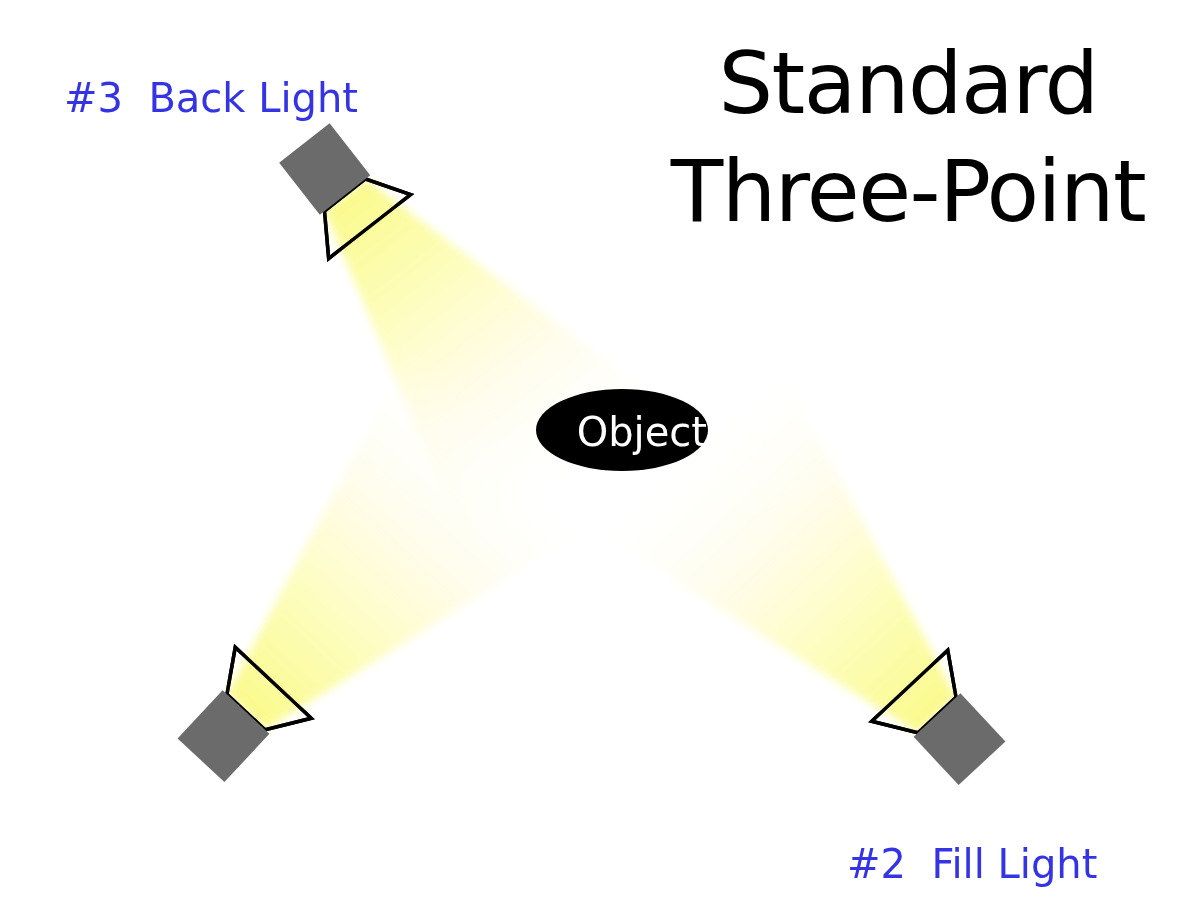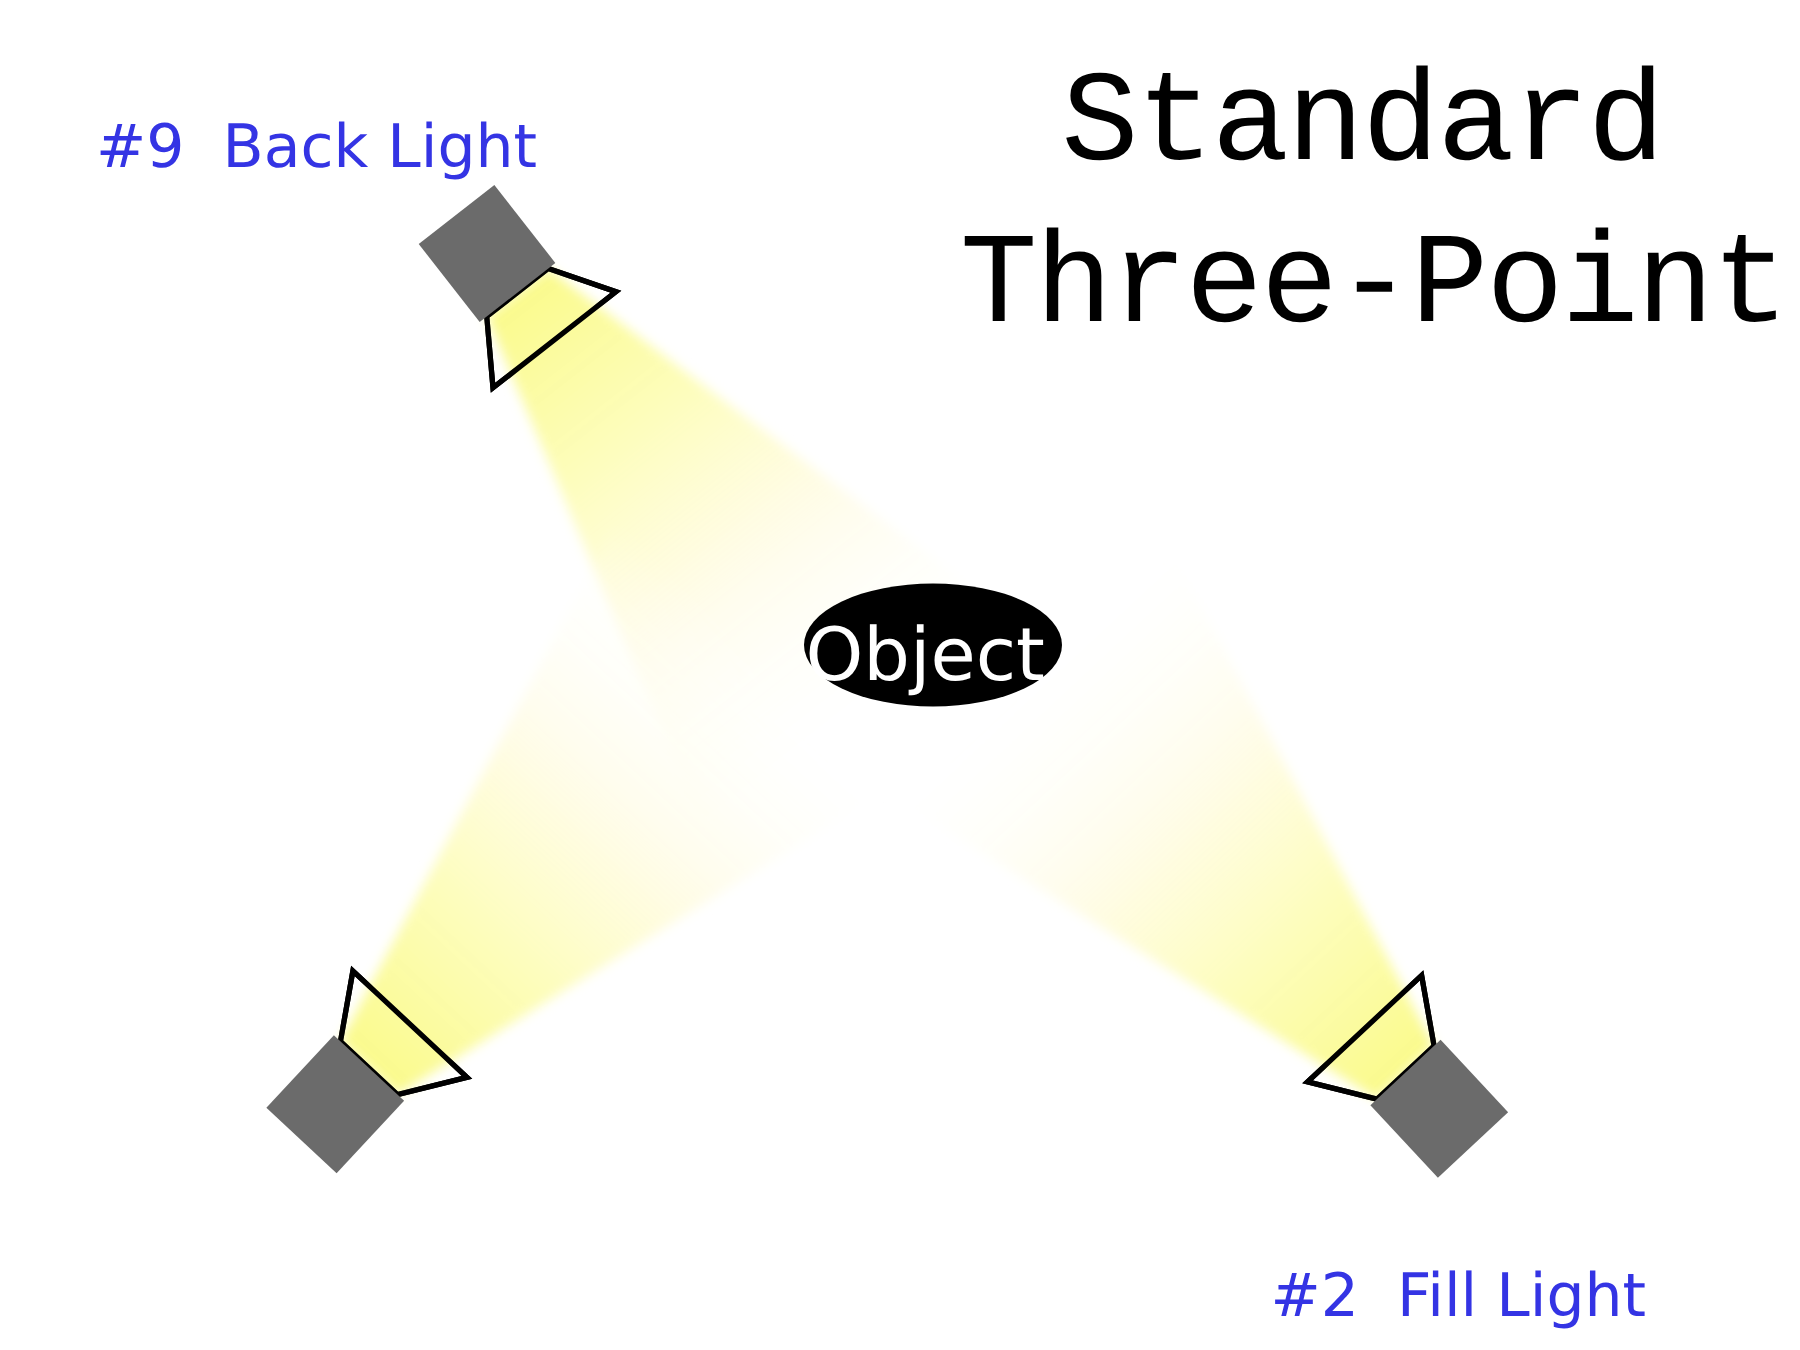--- a/index.html
+++ b/index.html
@@ -19,33 +19,32 @@
     position:relative;width:1200px;height:900px;overflow:hidden;
     background:var(--bg);
     font-family:"DejaVu Sans","Liberation Sans",sans-serif;
   }
   .stage svg{position:absolute;left:0;top:0;}
   .diagram-title{
     position:absolute;left:640px;top:30px;width:536px;
     text-align:center;color:var(--title-black);
     font-size:86px;line-height:1.25;letter-spacing:-1.5px;
     white-space:pre;
-    font-family:Liberation Mono, monospace;
   }
   .light-label{
     position:absolute;color:var(--label-blue);
     font-size:40px;line-height:1.2;white-space:pre;
   }
   .label-back{left:64px;top:74px;}
   .label-key{left:76px;top:793px;}
   .label-fill{left:847px;top:794px;margin-top:46px;}
   .object-label{
     position:absolute;left:537px;top:408px;width:170px;
-    text-align:left;color:var(--object-text);
-    font-size:49px;line-height:1.2;
+    text-align:right;color:var(--object-text);
+    font-size:40px;line-height:1.2;
   }
   .reflector{fill:#ffffff;stroke:var(--outline-black);stroke-width:3.5;stroke-linejoin:miter;}
   .reflector-outline{fill:none;stroke:var(--outline-black);stroke-width:3.5;stroke-linejoin:miter;}
   .beam{fill:url(#beamGrad);}
   .body-box{fill:var(--body-gray);}
   .object-ellipse{fill:var(--object-fill);}
 </style>
 </head>
 <body>
 
@@ -85,16 +84,16 @@
       <rect class="body-box" x="-66" y="-32" width="66" height="64"></rect>
     </g>
 
     <ellipse class="object-ellipse" cx="622" cy="430" rx="86" ry="41"></ellipse>
   </svg>
 
   <div class="object-label">Object</div>
 
   <div class="diagram-title"><span>Standard</span><br><span>Three-Point</span><br></div>
 
-  <div class="light-label label-back">#9  Back Light</div>
+  <div class="light-label label-back">#3  Back Light</div>
   <div class="light-label label-fill">#2  Fill Light</div>
 
 </div>
 
 </body></html>

